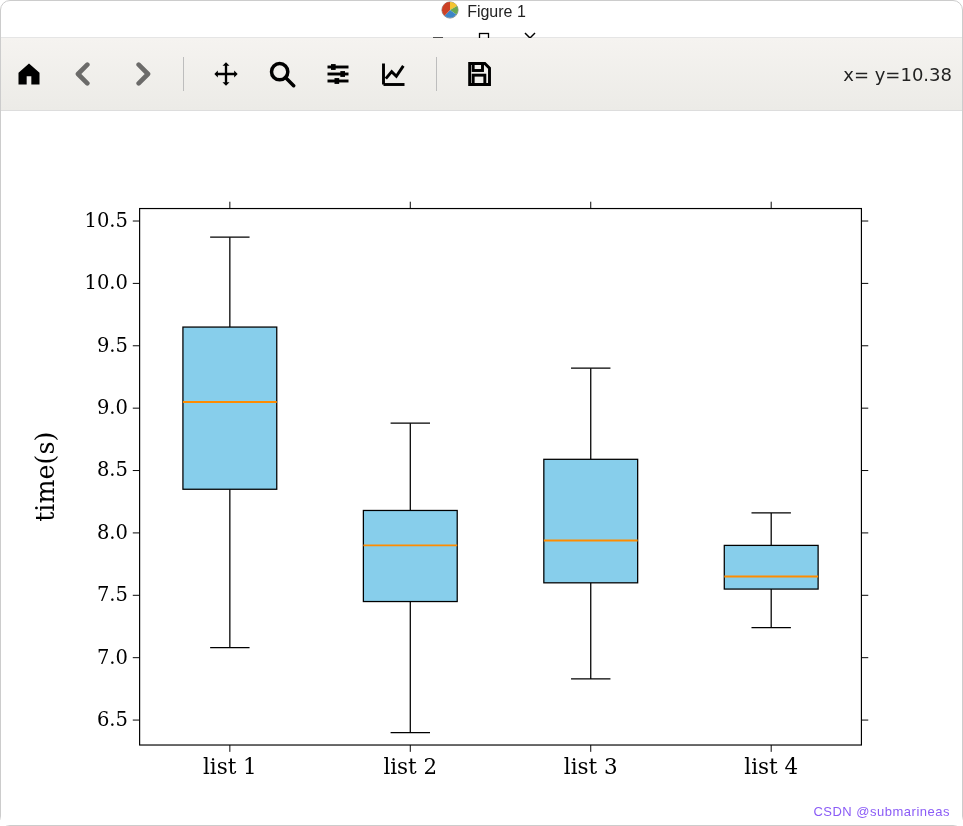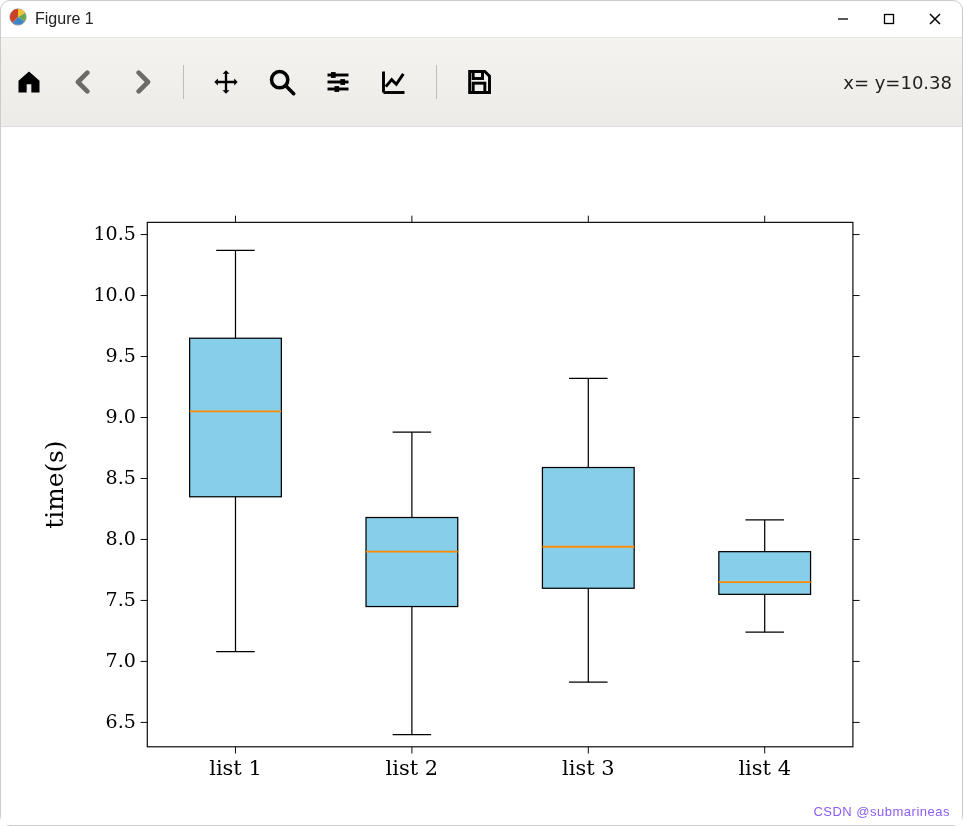--- a/index.html
+++ b/index.html
@@ -22,20 +22,21 @@
     position: relative;
   }
   
   .title-bar {
     height: 36px;
     display: flex;
     align-items: center;
     justify-content: space-between;
     padding: 0 4px 0 8px;
     border-bottom: 1px solid #e5e5e5;
+    flex-direction: column;
   }
   .title-left {
     display: flex;
     align-items: center;
     gap: 8px;
   }
   .mpl-icon {
     width: 18px; height: 18px;
   }
   .title-text {
@@ -53,21 +54,21 @@
     font-size: 16px;
   }
   .win-btn svg { width:14px; height:14px; }
   
   .toolbar {
     height: 56px;
     background: linear-gradient(#f5f3f0,#ecebe7);
     border-bottom: 1px solid #ddd;
     display: flex;
     align-items: center;
-    padding: 16px 8px;
+    padding: 8px 8px;
     gap: 16px;
     position: relative;
   }
   .tb-sep {
     width: 1px;
     height: 34px;
     background: #bdbdbd;
     margin: 0 6px;
   }
   .tb-btn {

